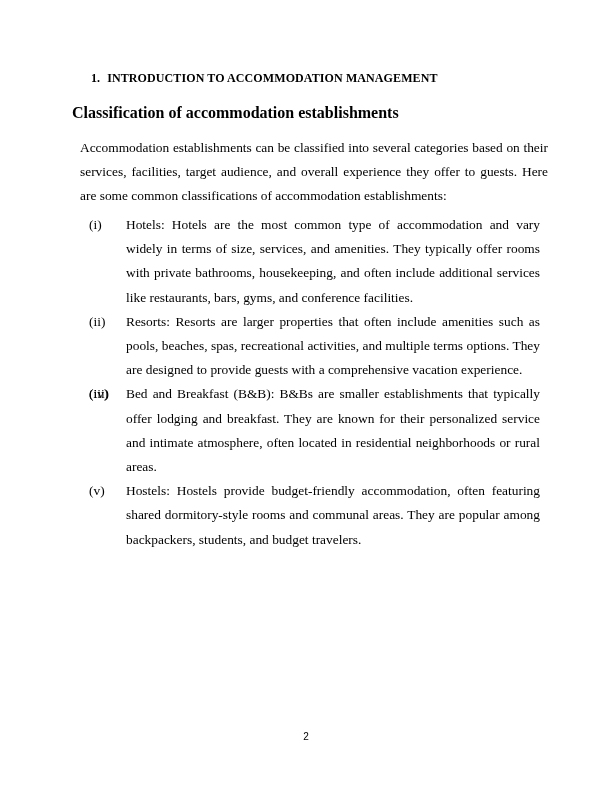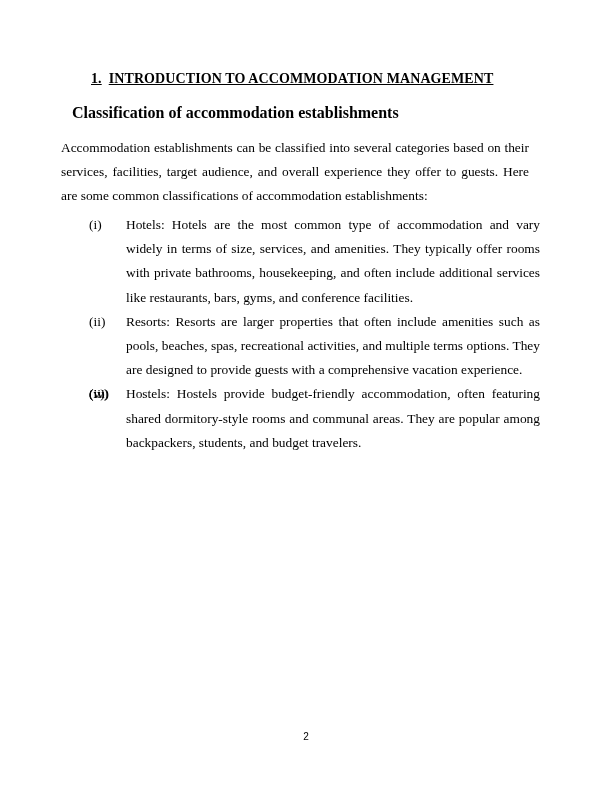--- a/index.html
+++ b/index.html
@@ -18,38 +18,37 @@
     .page {
       position: absolute;
       left: 0; top: 0;
       width: 612px; height: 792px;
       background: #ffffff;
     }
     .h1 {
       position: absolute;
       left: 91px;
       top: 71px;
-      font-size: 14px;
+      font-size: 12px;
       font-weight: bold;
       white-space: nowrap;
       letter-spacing: 0.1px;
-      text-decoration: underline;
     }
     .h1 .num { margin-right: 7px; }
     .h2 {
       position: absolute;
       left: 72px;
       top: 104px;
       font-size: 16px;
       font-weight: bold;
       white-space: nowrap;
     }
     .para {
       position: absolute;
-      left: 61px;
+      left: 80px;
       top: 136px;
       width: 468px;
       font-size: 13.4px;
       line-height: 24.2px;
       text-align: justify;
     }
     .list {
       position: absolute;
       left: 72px;
       top: 213px;
@@ -100,20 +99,21 @@
     </li>
     <li class="list-item">
       <span class="marker">(ii)</span>
       <span>Resorts: Resorts are larger properties that often include amenities such as pools, beaches, spas, recreational activities, and multiple terms options. They are designed to provide guests with a comprehensive vacation experience.</span>
     </li>
     <li class="list-item">
       <span class="marker">(iii)</span>
     </li>
     <li class="list-item">
       <span class="marker">(iv)</span>
+      <span>Bed and Breakfast (B&amp;B): B&amp;Bs are smaller establishments that typically offer lodging and breakfast. They are known for their personalized service and intimate atmosphere, often located in residential neighborhoods or rural areas.</span>
     </li>
     <li class="list-item">
       <span class="marker">(v)</span>
       <span>Hostels: Hostels provide budget-friendly accommodation, often featuring shared dormitory-style rooms and communal areas. They are popular among backpackers, students, and budget travelers.</span>
     </li>
   </ul>
 
   <div class="page-number">2</div>
 
 </div>

